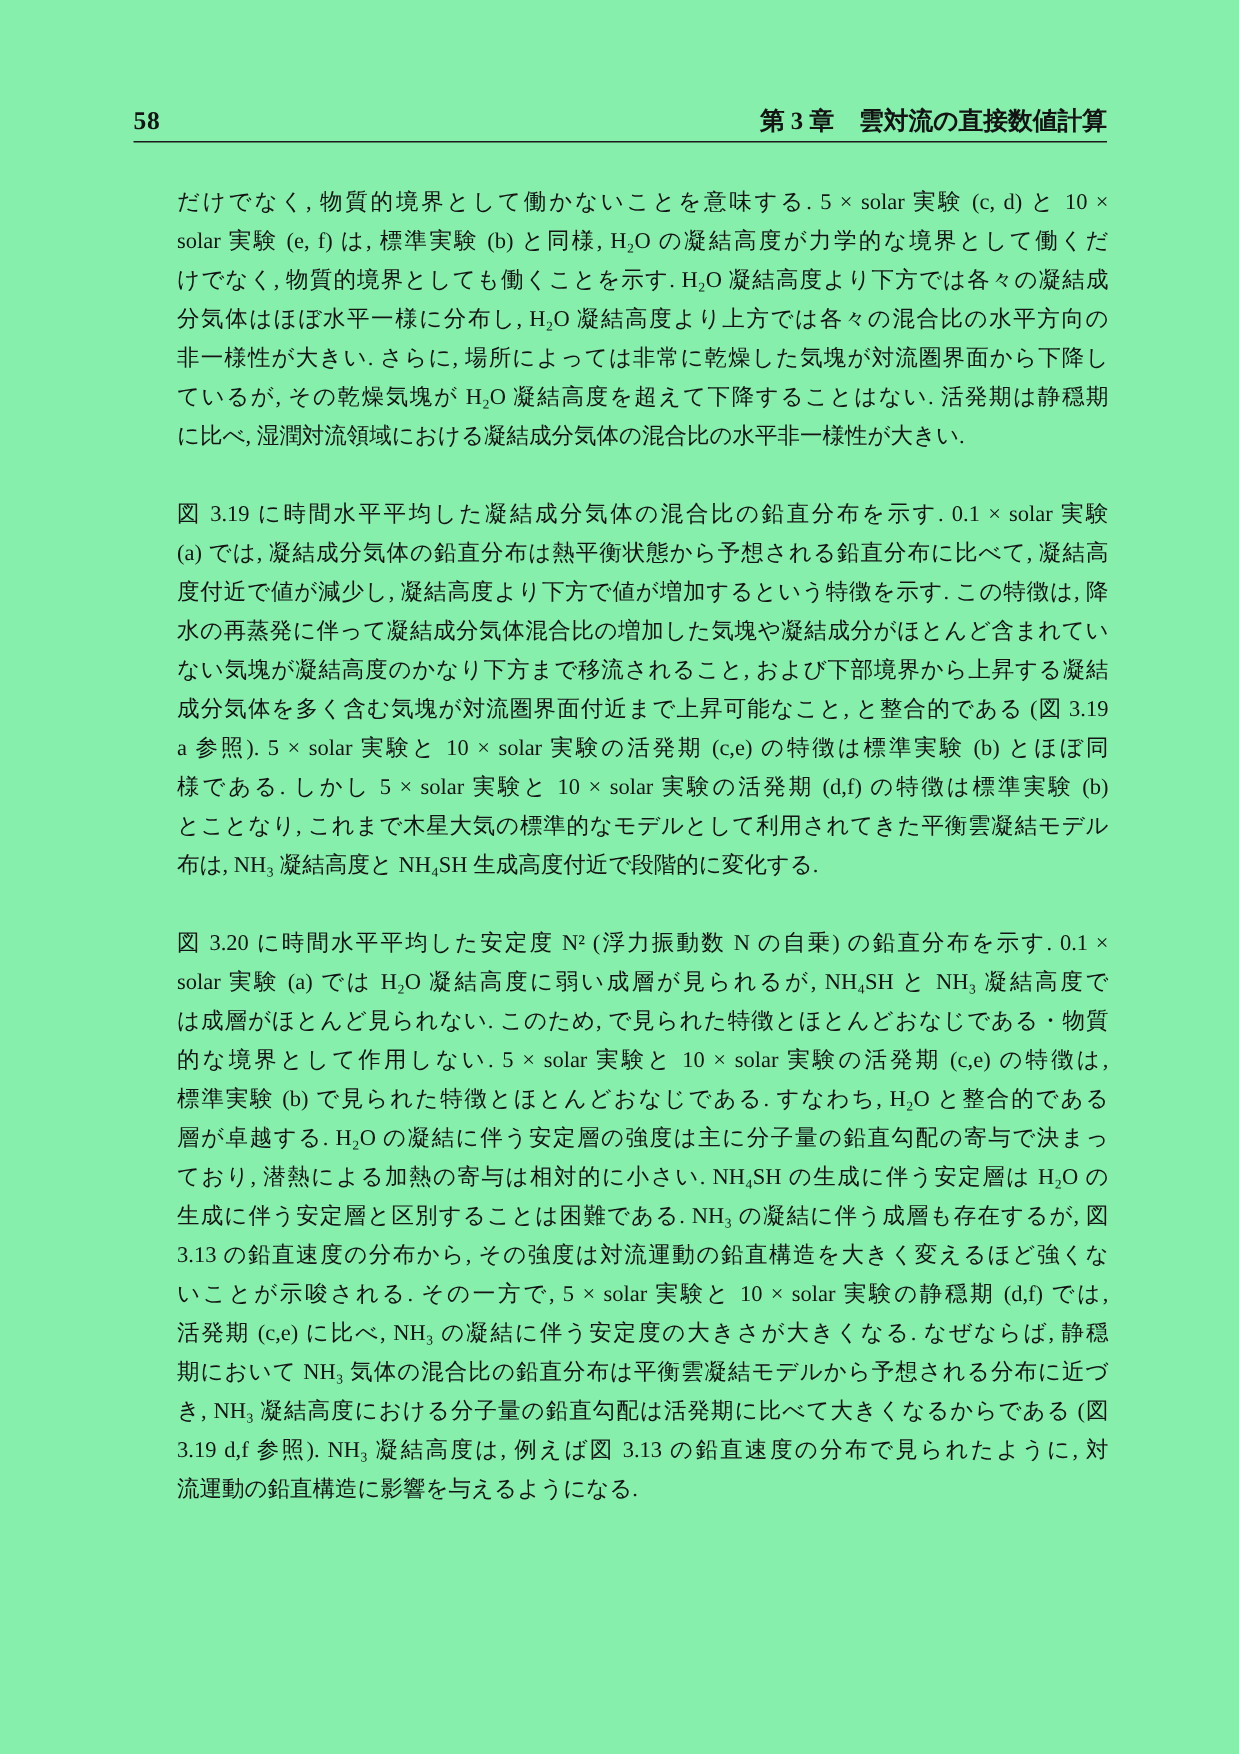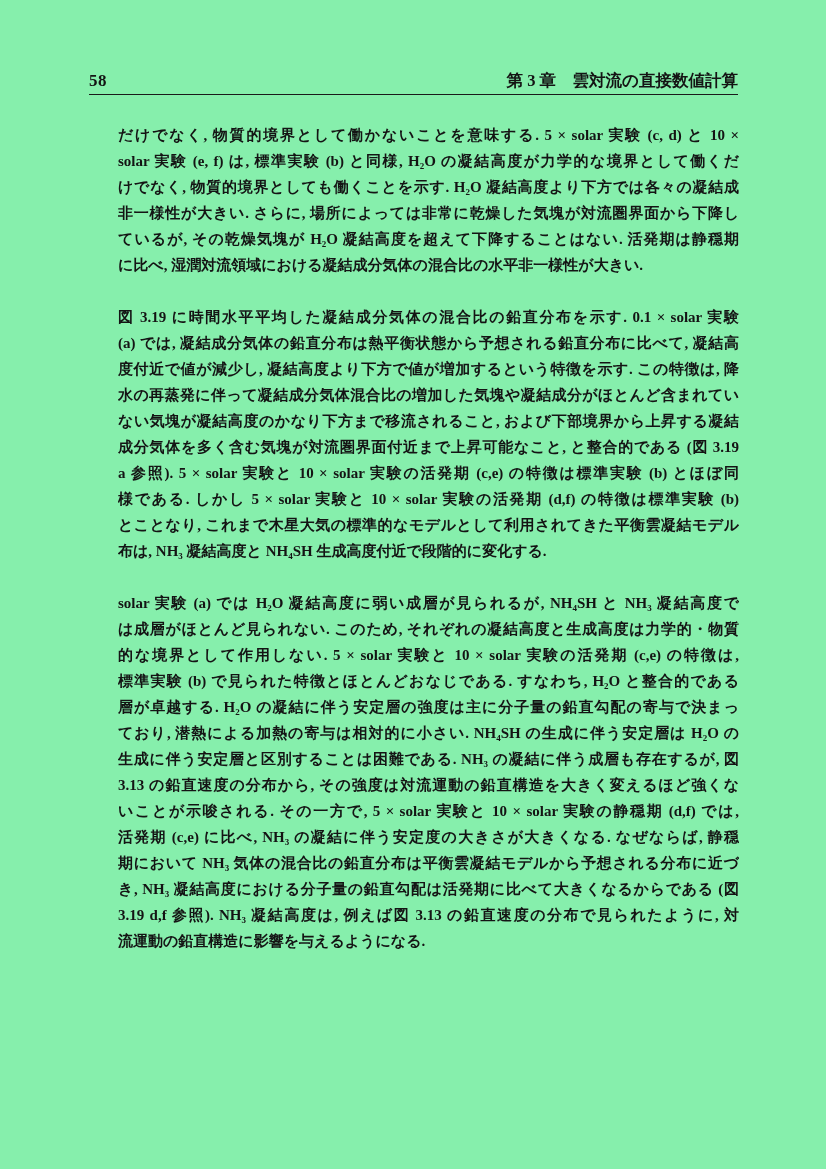--- a/index.html
+++ b/index.html
@@ -50,21 +50,20 @@
   .body-text {
     position: absolute;
     left: 118px;
     top: 122px;
     width: 621px;
     font-size: 15px;
     line-height: 26px;
   }
   .para {
     margin: 0 0 26px 0;
-    font-weight: bold;
   }
   .line {
     height: 26px;
     white-space: nowrap;
     overflow: hidden;
     text-align: justify;
     text-align-last: justify;
   }
   .para .line:last-child {
     text-align-last: left;
@@ -80,39 +79,41 @@
     <span class="chapter">第 3 章　雲対流の直接数値計算</span>
   </div>
 
   <div class="rule"></div>
 
   <div class="body-text">
     <div class="para">
         <div class="line">だけでなく, 物質的境界として働かないことを意味する. 5 × solar 実験 (c, d) と 10 ×</div>
         <div class="line">solar 実験 (e, f) は, 標準実験 (b) と同様, H₂O の凝結高度が力学的な境界として働くだ</div>
         <div class="line">けでなく, 物質的境界としても働くことを示す. H₂O 凝結高度より下方では各々の凝結成</div>
+        <div class="line">分気体はほぼ水平一様に分布し, H₂O 凝結高度より上方では各々の混合比の水平方向の</div>
         <div class="line">非一様性が大きい. さらに, 場所によっては非常に乾燥した気塊が対流圏界面から下降し</div>
         <div class="line">ているが, その乾燥気塊が H₂O 凝結高度を超えて下降することはない. 活発期は静穏期</div>
         <div class="line">に比べ, 湿潤対流領域における凝結成分気体の混合比の水平非一様性が大きい.</div>
       </div>
     <div class="para">
         <div class="line">図 3.19 に時間水平平均した凝結成分気体の混合比の鉛直分布を示す. 0.1 × solar 実験</div>
         <div class="line">(a) では, 凝結成分気体の鉛直分布は熱平衡状態から予想される鉛直分布に比べて, 凝結高</div>
         <div class="line">度付近で値が減少し, 凝結高度より下方で値が増加するという特徴を示す. この特徴は, 降</div>
         <div class="line">水の再蒸発に伴って凝結成分気体混合比の増加した気塊や凝結成分がほとんど含まれてい</div>
         <div class="line">ない気塊が凝結高度のかなり下方まで移流されること, および下部境界から上昇する凝結</div>
         <div class="line">成分気体を多く含む気塊が対流圏界面付近まで上昇可能なこと, と整合的である (図 3.19</div>
         <div class="line">a 参照). 5 × solar 実験と 10 × solar 実験の活発期 (c,e) の特徴は標準実験 (b) とほぼ同</div>
         <div class="line">様である. しかし 5 × solar 実験と 10 × solar 実験の活発期 (d,f) の特徴は標準実験 (b)</div>
         <div class="line">とことなり, これまで木星大気の標準的なモデルとして利用されてきた平衡雲凝結モデル</div>
         <div class="line">布は, NH₃ 凝結高度と NH₄SH 生成高度付近で段階的に変化する.</div>
       </div>
     <div class="para">
+        <div class="line">図 3.20 に時間水平平均した安定度 N² (浮力振動数 N の自乗) の鉛直分布を示す. 0.1 ×</div>
         <div class="line">solar 実験 (a) では H₂O 凝結高度に弱い成層が見られるが, NH₄SH と NH₃ 凝結高度で</div>
-        <div class="line">は成層がほとんど見られない. このため, それぞれの凝結高度と生成高度は力学的・物質</div>
+        <div class="line">は成層がほとんど見られない. このため, で見られた特徴とほとんどおなじである・物質</div>
         <div class="line">的な境界として作用しない. 5 × solar 実験と 10 × solar 実験の活発期 (c,e) の特徴は,</div>
         <div class="line">標準実験 (b) で見られた特徴とほとんどおなじである. すなわち, H₂O と整合的である</div>
         <div class="line">層が卓越する. H₂O の凝結に伴う安定層の強度は主に分子量の鉛直勾配の寄与で決まっ</div>
         <div class="line">ており, 潜熱による加熱の寄与は相対的に小さい. NH₄SH の生成に伴う安定層は H₂O の</div>
         <div class="line">生成に伴う安定層と区別することは困難である. NH₃ の凝結に伴う成層も存在するが, 図</div>
         <div class="line">3.13 の鉛直速度の分布から, その強度は対流運動の鉛直構造を大きく変えるほど強くな</div>
         <div class="line">いことが示唆される. その一方で, 5 × solar 実験と 10 × solar 実験の静穏期 (d,f) では,</div>
         <div class="line">活発期 (c,e) に比べ, NH₃ の凝結に伴う安定度の大きさが大きくなる. なぜならば, 静穏</div>
         <div class="line">期において NH₃ 気体の混合比の鉛直分布は平衡雲凝結モデルから予想される分布に近づ</div>
         <div class="line">き, NH₃ 凝結高度における分子量の鉛直勾配は活発期に比べて大きくなるからである (図</div>

